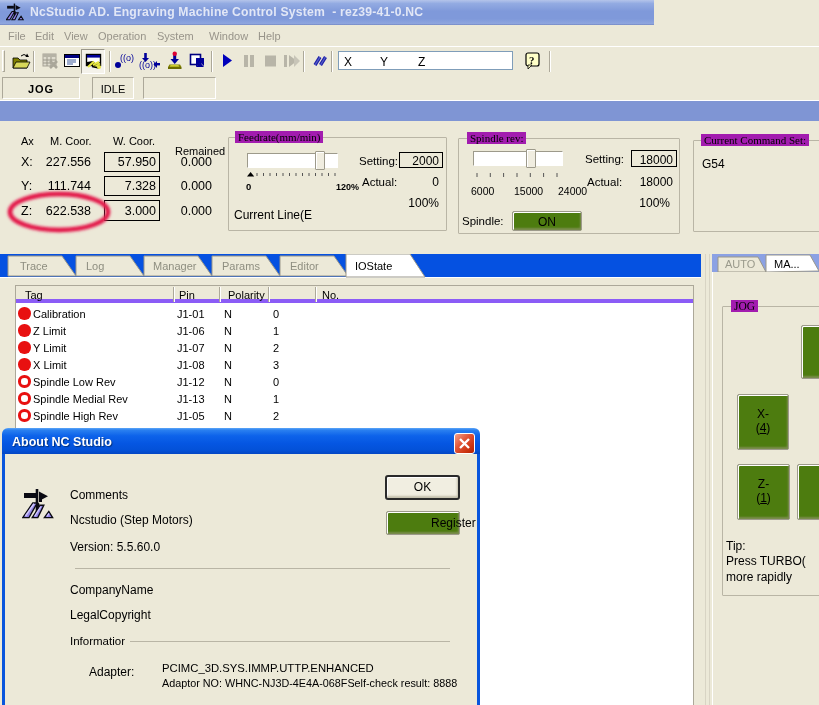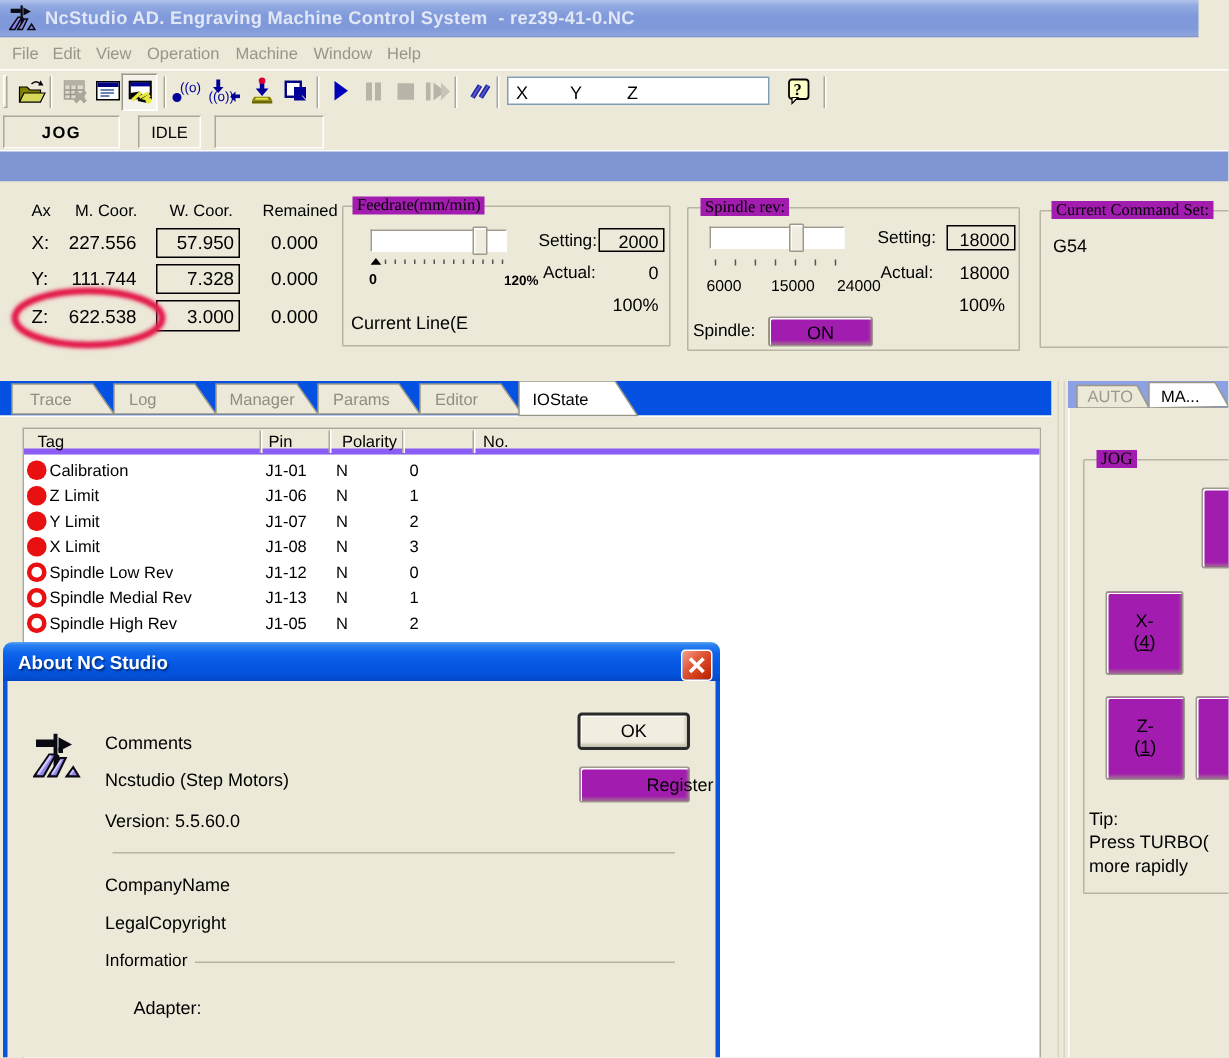--- a/index.html
+++ b/index.html
@@ -3,44 +3,44 @@
 <meta charset="utf-8">
 <style>
 * { margin:0; padding:0; box-sizing:border-box; }
 html,body { width:819px; height:705px; overflow:hidden; }
 body { font-family:"Liberation Sans", sans-serif; background:#ece9d8; position:relative; font-size:11px; color:#000; }
 .abs { position:absolute; }
 .sunken { border-top:1px solid #aca899; border-left:1px solid #aca899; border-bottom:1px solid #fff; border-right:1px solid #fff; }
 .grp { border:1px solid #b9b5a5; border-radius:1px; }
 .grpttl { position:absolute; top:-7px; background:#a21caf; padding:0 3px;font-family:Liberation Serif, serif; }
 .blackbox { border:1px solid #000; }
-.btn { background:#a21caf; border:1px solid #9d9a8b; border-radius:2px; box-shadow:inset 1px 1px 0 #fff, inset -1px -2px 2px rgba(160,155,130,.55); text-align:center; }
+.btn { background:#4d7c0f; border:1px solid #9d9a8b; border-radius:2px; box-shadow:inset 1px 1px 0 #fff, inset -1px -2px 2px rgba(160,155,130,.55); text-align:center; }
 </style>
 </head>
 <body>
 
-<div class="abs" id="titlebar" style="left:0;top:0;width:799px;height:25px;background:linear-gradient(180deg,#b4c4ea 0%,#93abe2 14%,#7f99da 45%,#7f99da 75%,#8ea5de 94%,#7488c4 100%);">
+<div class="abs" id="titlebar" style="left:0;top:0;width:654px;height:25px;background:linear-gradient(180deg,#b4c4ea 0%,#93abe2 14%,#7f99da 45%,#7f99da 75%,#8ea5de 94%,#7488c4 100%);">
   <svg class="abs" style="left:6px;top:3px" width="18" height="18" viewBox="0 0 32 30">
       <rect x="2" y="4" width="12" height="5" fill="#0a0a12"></rect>
       <rect x="13.7" y="0" width="2.6" height="28" fill="#0a0a12"></rect>
       <polygon points="17,2.5 26,7.3 17,12" fill="#0a0a12"></polygon>
       <circle cx="15.5" cy="16" r="2.2" fill="#0a0a12"></circle>
       <polygon points="0.8,28.6 10.8,14 15.2,14 7,28.6" fill="#9183e8" stroke="#0a0a12" stroke-width="1.8"></polygon>
       <polygon points="10.3,28.6 18.2,16.3 21.8,16.3 15.8,28.6" fill="#9183e8" stroke="#0a0a12" stroke-width="1.8"></polygon>
       <polygon points="22.4,28.6 26.8,22.4 30.6,28.6" fill="#9183e8" stroke="#0a0a12" stroke-width="1.8"></polygon>
   </svg>
   <div class="abs" style="left:30px;top:5px;font-size:12.2px;font-weight:bold;color:#e2e7f6;letter-spacing:0.2px;">NcStudio AD. Engraving Machine Control System&nbsp; - rez39-41-0.NC</div>
 </div>
 
 <div class="abs" id="menubar" style="left:0;top:25px;width:819px;height:21px;background:#ece9d8;color:#98948a;font-size:11px;">
   <span class="abs" style="left:8px;top:5px">File</span>
   <span class="abs" style="left:35px;top:5px">Edit</span>
   <span class="abs" style="left:64px;top:5px">View</span>
   <span class="abs" style="left:98px;top:5px">Operation</span>
-  <span class="abs" style="left:157px;top:5px">Machine</span>
+  <span class="abs" style="left:157px;top:5px">System</span>
   <span class="abs" style="left:209px;top:5px">Window</span>
   <span class="abs" style="left:258px;top:5px">Help</span>
 </div>
 
 <div class="abs" id="toolbar" style="left:0;top:46px;width:819px;height:30px;background:#ece9d8;border-top:1px solid #fff;">
   <div class="abs" style="left:2px;top:3px;width:3px;height:22px;border-left:1px solid #fff;border-top:1px solid #fff;border-right:1px solid #aca899;border-bottom:1px solid #aca899;"></div>
 
   <svg class="abs" style="left:11px;top:5px" width="20" height="18" viewBox="0 0 20 18">
     <path d="M2 16 L2 6 L7 6 L9 8 L16 8 L16 16 Z" fill="#808000" stroke="#000" stroke-width="0.8"></path>
     <path d="M2 16 L5 10 L19 10 L16 16 Z" fill="#d8d85a" stroke="#000" stroke-width="0.8"></path>
@@ -168,21 +168,21 @@
 
 <div class="abs" style="left:0;top:100px;width:819px;height:21px;background:#7f95d4;color:#e6e9f6;font-size:11px;border-top:1px solid #fff;">
   <span class="abs" style="left:7px;top:19px;">NC State</span>
 </div>
 
 <div class="abs" id="ncbody" style="left:0;top:121px;width:819px;height:127px;background:#ece9d8;">
 
   <div class="abs" style="left:21px;top:14px;font-size:11px;">Ax</div>
   <div class="abs" style="left:50px;top:14px;font-size:11px;">M. Coor.</div>
   <div class="abs" style="left:113px;top:14px;font-size:11px;">W. Coor.</div>
-  <div class="abs" style="left:175px;top:14px;font-size:11px;">Remained</div>
+  <div class="abs" style="left:175px;top:24px;font-size:11px;">Remained</div>
 
   <div class="abs" style="left:21px;top:34px;font-size:12.5px;">X:</div>
   <div class="abs" style="left:30px;top:34px;width:61px;text-align:right;font-size:12.5px;">227.556</div>
   <div class="abs blackbox" style="left:104px;top:31px;width:56px;height:20px;"></div>
   <div class="abs" style="left:104px;top:34px;width:52px;text-align:right;font-size:12.5px;">57.950</div>
   <div class="abs" style="left:170px;top:34px;width:42px;text-align:right;font-size:12.5px;">0.000</div>
 
   <div class="abs" style="left:21px;top:58px;font-size:12.5px;">Y:</div>
   <div class="abs" style="left:30px;top:58px;width:61px;text-align:right;font-size:12.5px;">111.744</div>
   <div class="abs blackbox" style="left:104px;top:55px;width:56px;height:20px;"></div>
@@ -420,20 +420,22 @@
     </svg>
     <div class="abs" style="left:65px;top:34px;font-size:12px;">Comments</div>
     <div class="abs" style="left:65px;top:59px;font-size:12px;">Ncstudio (Step Motors)</div>
     <div class="abs" style="left:65px;top:86px;font-size:12px;">Version: 5.5.60.0</div>
     <div class="abs" style="left:70px;top:114px;width:375px;height:1px;background:#b9b5a5;"></div>
     <div class="abs" style="left:65px;top:129px;font-size:12px;">CompanyName</div>
     <div class="abs" style="left:65px;top:154px;font-size:12px;">LegalCopyright</div>
     <div class="abs" style="left:65px;top:181px;font-size:11.5px;">Informatior</div>
     <div class="abs" style="left:125px;top:187px;width:320px;height:1px;background:#b9b5a5;"></div>
     <div class="abs" style="left:84px;top:211px;font-size:12px;">Adapter:</div>
+    <div class="abs" style="left:157px;top:208px;font-size:11.3px;white-space:nowrap;">PCIMC_3D.SYS.IMMP.UTTP.ENHANCED</div>
+    <div class="abs" style="left:157px;top:223px;font-size:10.8px;white-space:nowrap;">Adaptor NO: WHNC-NJ3D-4E4A-068FSelf-check result: 8888</div>
 
     <div class="abs" style="left:380px;top:21px;width:75px;height:25px;background:#f1eee1;border:2px solid #2a2a2a;border-radius:3px;box-shadow:inset -1px -2px 2px rgba(160,155,130,.55), inset 1px 1px 0 #fff;text-align:center;">
         <div style="margin-top:3px;font-size:12px;">OK</div>
       </div>
     <div class="abs btn" style="left:381px;top:57px;width:74px;height:24px;padding-left:44px;">
         <div style="margin-top:4px;font-size:12px;">Register</div>
       </div>
   </div>
 </div>
 

